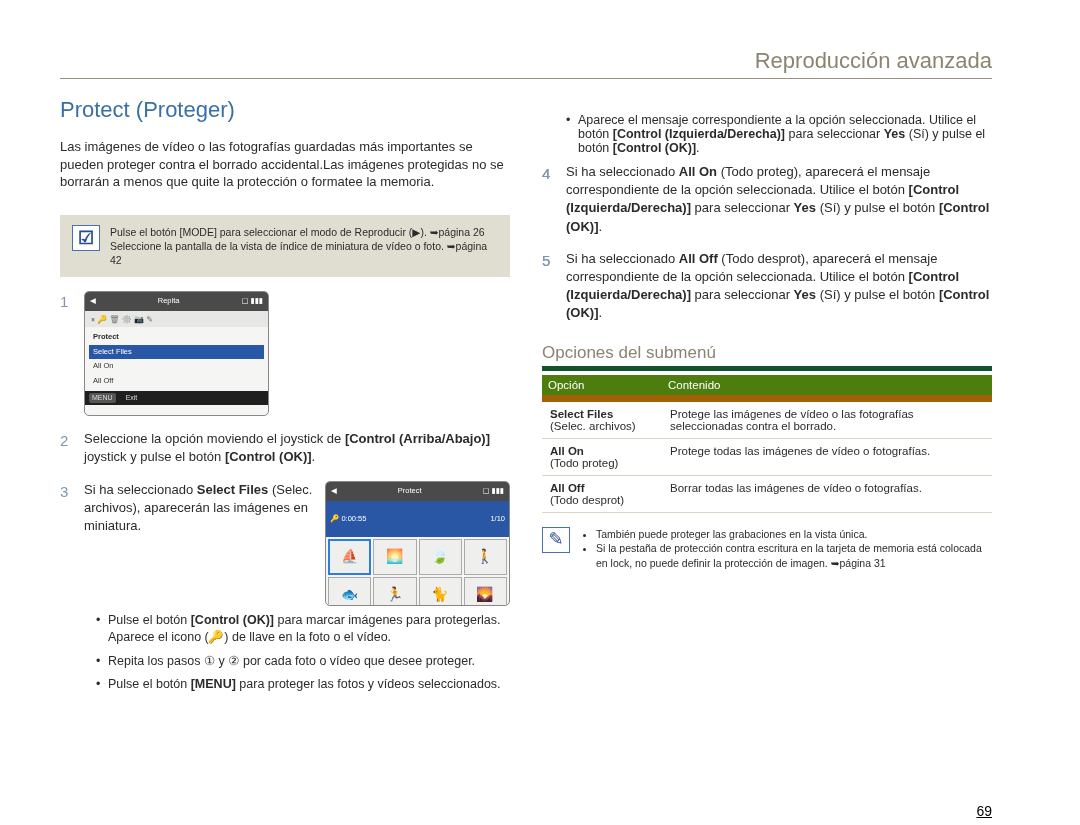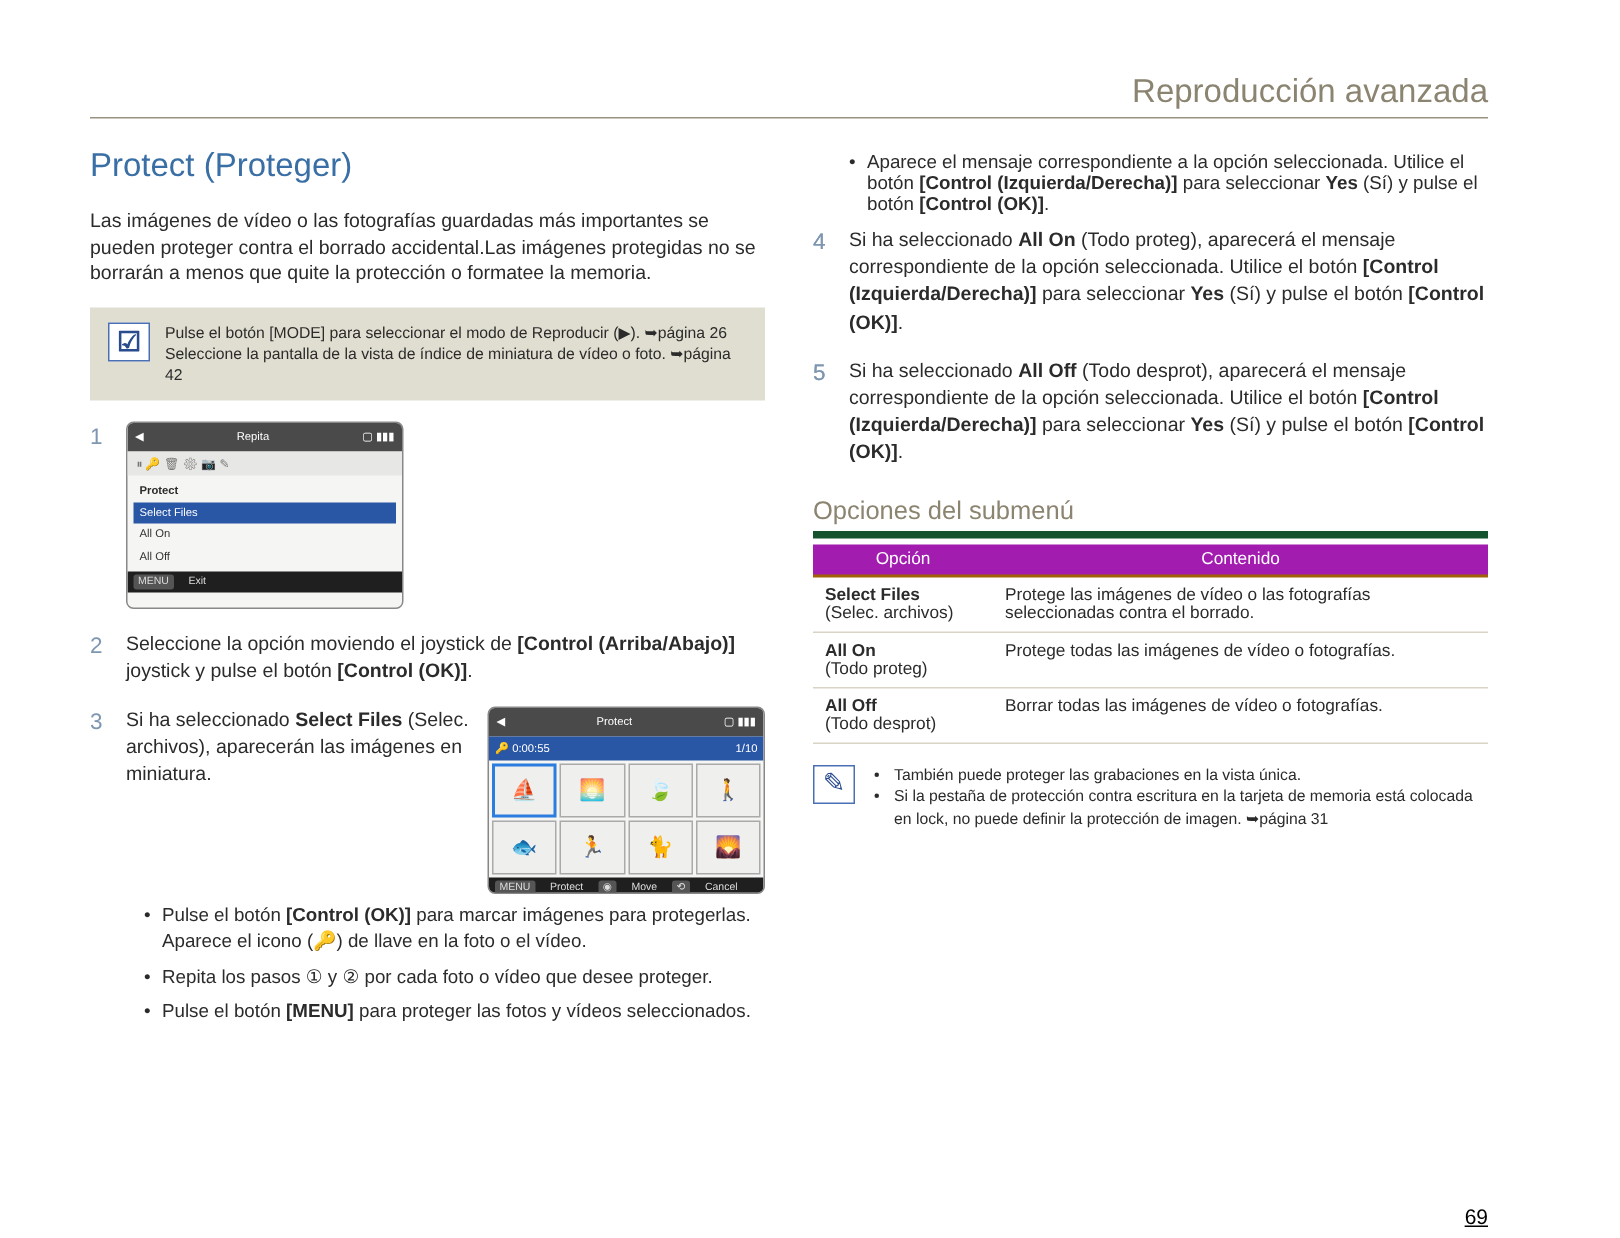--- a/index.html
+++ b/index.html
@@ -38,21 +38,21 @@
   }
   h1.title {
     font-size: 22px;
     color: #3a6fa6;
     font-weight: normal;
     margin: 0 0 15px 0;
   }
   .intro {
     font-size: 13px;
     line-height: 1.35;
-    margin-bottom: 14px;
+    margin-bottom: 24px;
   }
   .infobox {
     background: #e0ded1;
     padding: 10px 12px;
     display: flex;
     gap: 10px;
     font-size: 10.5px;
     line-height: 1.35;
     margin-bottom: 14px;
   }
@@ -165,21 +165,21 @@
     gap: 10px;
   }
   .lcd-bottom .btn {
     background: #555; border-radius: 2px; padding: 0 3px;
   }
   
   .lcd-protect-bar {
     background: #2956a5;
     color: #fff;
     font-size: 7.5px;
-    padding: 3px 4px;
+    padding: 13px 4px;
     display:flex;
     justify-content:space-between;
     gap:16px;
   }
   .lcd-thumbs {
     display: grid;
     grid-template-columns: repeat(4, 1fr);
     grid-template-rows: repeat(2, 36px);
     gap: 2px;
     padding: 2px;
@@ -201,26 +201,26 @@
     border-bottom: 5px solid #14532d;
     padding-bottom: 3px;
     margin: 20px 0 4px 0;
   }
   table.opts {
     width: 100%;
     border-collapse: collapse;
     font-size: 11.5px;
   }
   table.opts th {
-    background: #a21caf;
+    background: #4d7c0f;
     color: #fff;
     font-weight: normal;
-    text-align: center;
+    text-align: left;
     padding: 4px 6px;
-    border-bottom: 2px solid #a16207;
+    border-bottom: 7px solid #a16207;
   }
   table.opts td {
     padding: 6px 8px;
     vertical-align: top;
     border-bottom: 1px solid #d9d4c6;
   }
   table.opts td.optname { width: 120px; }
   table.opts td.optname b { font-size: 11.5px; }
   .note-block {
     display: flex;
@@ -336,21 +336,21 @@
               <li data-name="step-3-subitem">Pulse el botón <b>[Control (OK)]</b> para marcar imágenes para protegerlas. Aparece el icono (🔑) de llave en la foto o el vídeo.</li>
               <li data-name="step-3-subitem">Repita los pasos ① y ② por cada foto o vídeo que desee proteger.</li>
               <li data-name="step-3-subitem">Pulse el botón <b>[MENU]</b> para proteger las fotos y vídeos seleccionados.</li>
             </ul>
         </li>
       </ol>
     </div>
 
     <div class="col" data-name="right-column">
 
-      <ul class="sublist" style="padding-left:24px;margin-top:4px" data-name="step-3-cont-bullets">
+      <ul class="sublist" style="padding-left:24px;margin-top:16px" data-name="step-3-cont-bullets">
         <li>Aparece el mensaje correspondiente a la opción seleccionada. Utilice el botón <b>[Control (Izquierda/Derecha)]</b> para seleccionar <b>Yes</b> (Sí) y pulse el botón <b>[Control (OK)]</b>.</li>
       </ul>
 
       <ol class="steps" start="4" style="margin-top:8px" data-name="steps-list-right">
         <li data-name="step-4" style="counter-set: step 4">
           <span style="position:absolute;left:0;top:0;font-size:15px;color:#7e97b0">4</span>
           <div class="step-text">Si ha seleccionado <b>All On</b> (Todo proteg), aparecerá el mensaje correspondiente de la opción seleccionada. Utilice el botón <b>[Control (Izquierda/Derecha)]</b> para seleccionar <b>Yes</b> (Sí) y pulse el botón <b>[Control (OK)]</b>.</div>
         </li>
         <li data-name="step-5">
           <span style="position:absolute;left:0;top:0;font-size:15px;color:#7e97b0">5</span>

